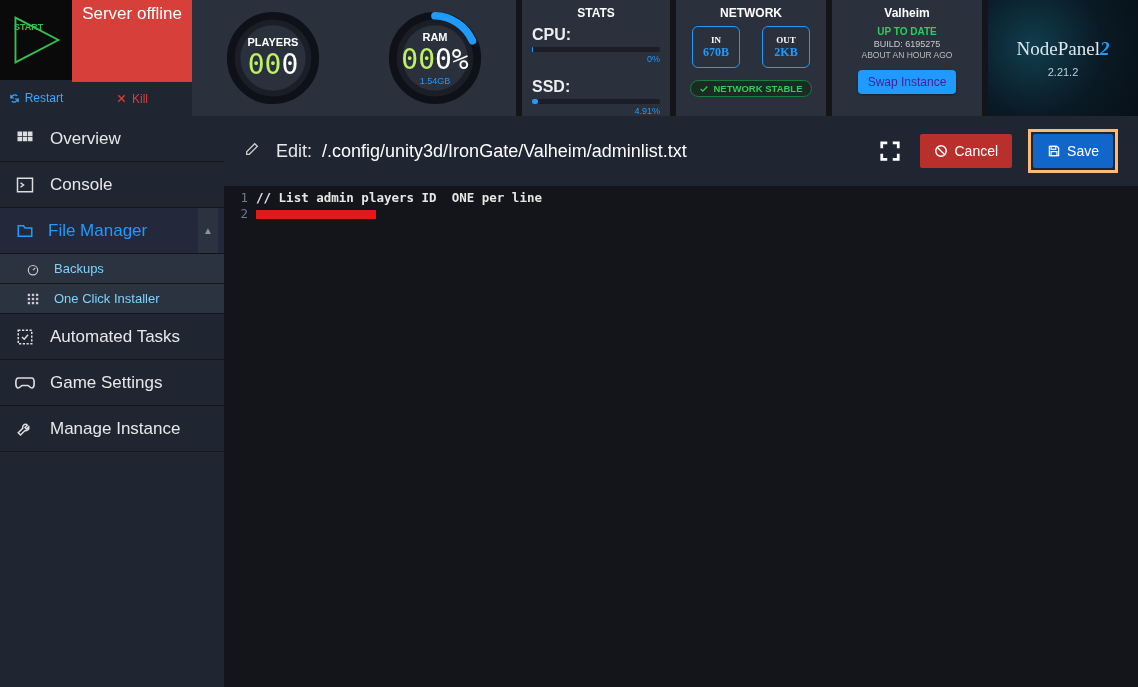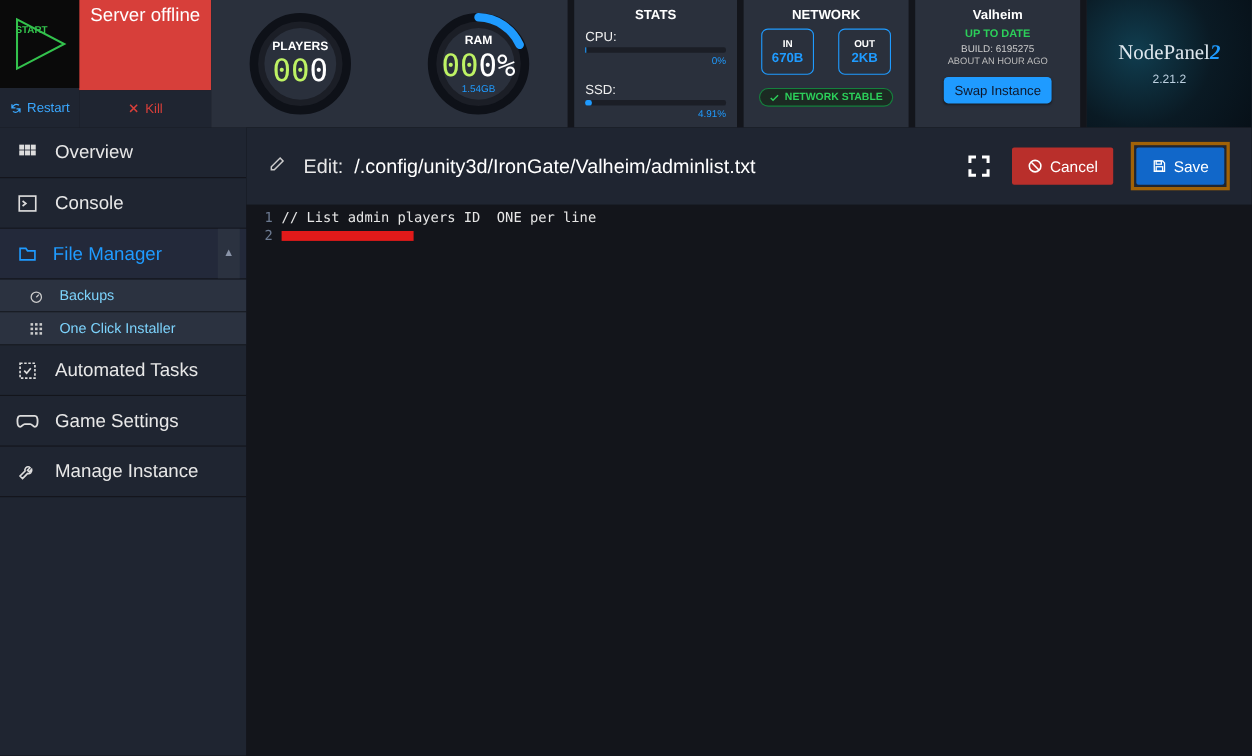--- a/index.html
+++ b/index.html
@@ -115,38 +115,38 @@
     color: #eee;
   }
   .panel-header {
     text-align: center;
     font-size: 12px;
     font-weight: 700;
     margin-bottom: 6px;
     color: #fff;
   }
   .stat-row { margin-bottom: 14px; }
-  .stat-label { font-size: 12px; font-weight: 400; }
+  .stat-label { font-size: 16px; font-weight: 700; }
   .stat-track {
     height: 5px; width: 100%; background: #1b1e26;
     margin-top: 3px; position: relative; border-radius: 2px;
   }
   .stat-fill { height: 100%; background: #1f9bff; border-radius: 2px; }
   .stat-val {
     font-size: 9px; color: #1f9bff;
     text-align: right; margin-top: 2px;
   }
 
   
   .net-box {
     width: 150px;
     padding: 6px 8px 0;
     text-align: center;
   }
-  .net-pills { display: flex; gap: 22px; justify-content: center; margin-top: 6px; }
+  .net-pills { display: flex; gap: 22px; justify-content: center; margin-top: 6px; font-family: Liberation Serif, serif; }
   .pill {
     width: 48px; height: 42px;
     border: 1px solid #1f9bff;
     border-radius: 6px;
     display: flex; flex-direction: column;
     align-items: center; justify-content: center;
   }
   .pill .lbl { font-size: 9px; color: #fff; font-weight: 700; }
   .pill .val { font-size: 12px; color: #1f9bff; font-weight: 700; }
   .net-status {
@@ -166,21 +166,21 @@
     padding: 6px 8px 0;
     text-align: center;
     color: #fff;
   }
   .inst-box .status { font-size: 10px; color: #2ccf5a; font-weight: 700; margin-top: 4px; }
   .inst-box .sub1 { font-size: 9px; color: #ccc; margin-top: 2px; }
   .inst-box .sub2 { font-size: 8.5px; color: #bbb; margin-top: 1px; }
   .swap-btn {
     margin-top: 10px;
     background: #1f9bff;
-    color: #0f172a;
+    color: #4c1d95;
     border: none;
     border-radius: 4px;
     padding: 5px 10px;
     font-size: 12px;
     cursor: pointer;
     box-shadow: 0 1px 2px rgba(0,0,0,.4);
   }
 
   
   .brand-box {
@@ -270,21 +270,21 @@
     height: 34px;
     padding: 0 14px;
     display: flex; align-items: center; gap: 6px;
     font-size: 14px; color: #fff;
     border-radius: 2px;
     cursor: pointer;
   }
   .btn-cancel { background: #b92f2b; }
   .btn-save   { background: #1167c9; }
   .save-hl {
-    border: 3px solid #a16207;
+    border: 3px solid #fdba74;
     padding: 2px;
   }
 
   
   .editor {
     display: flex;
     font-family: Consolas, monospace;
     font-size: 12.5px;
   }
   .gutter {
@@ -292,21 +292,21 @@
     text-align: right;
     color: #6c7a91;
     padding: 4px 8px 0 0;
     user-select: none;
   }
   .gutter div { height: 16px; line-height: 16px; }
   .code {
     padding: 4px 0 0 0;
     color: #e6e6e6;
   }
-  .code .line { height: 16px; line-height: 16px; white-space: pre; }
+  .code .line { height: 16px; line-height: 16px; white-space: pre; font-weight: bold; }
   .code .redact {
     display: inline-block;
     width: 120px; height: 9px;
     background: #e11a1a;
     vertical-align: middle;
   }
 
   
   svg { overflow: visible; }
 </style>

